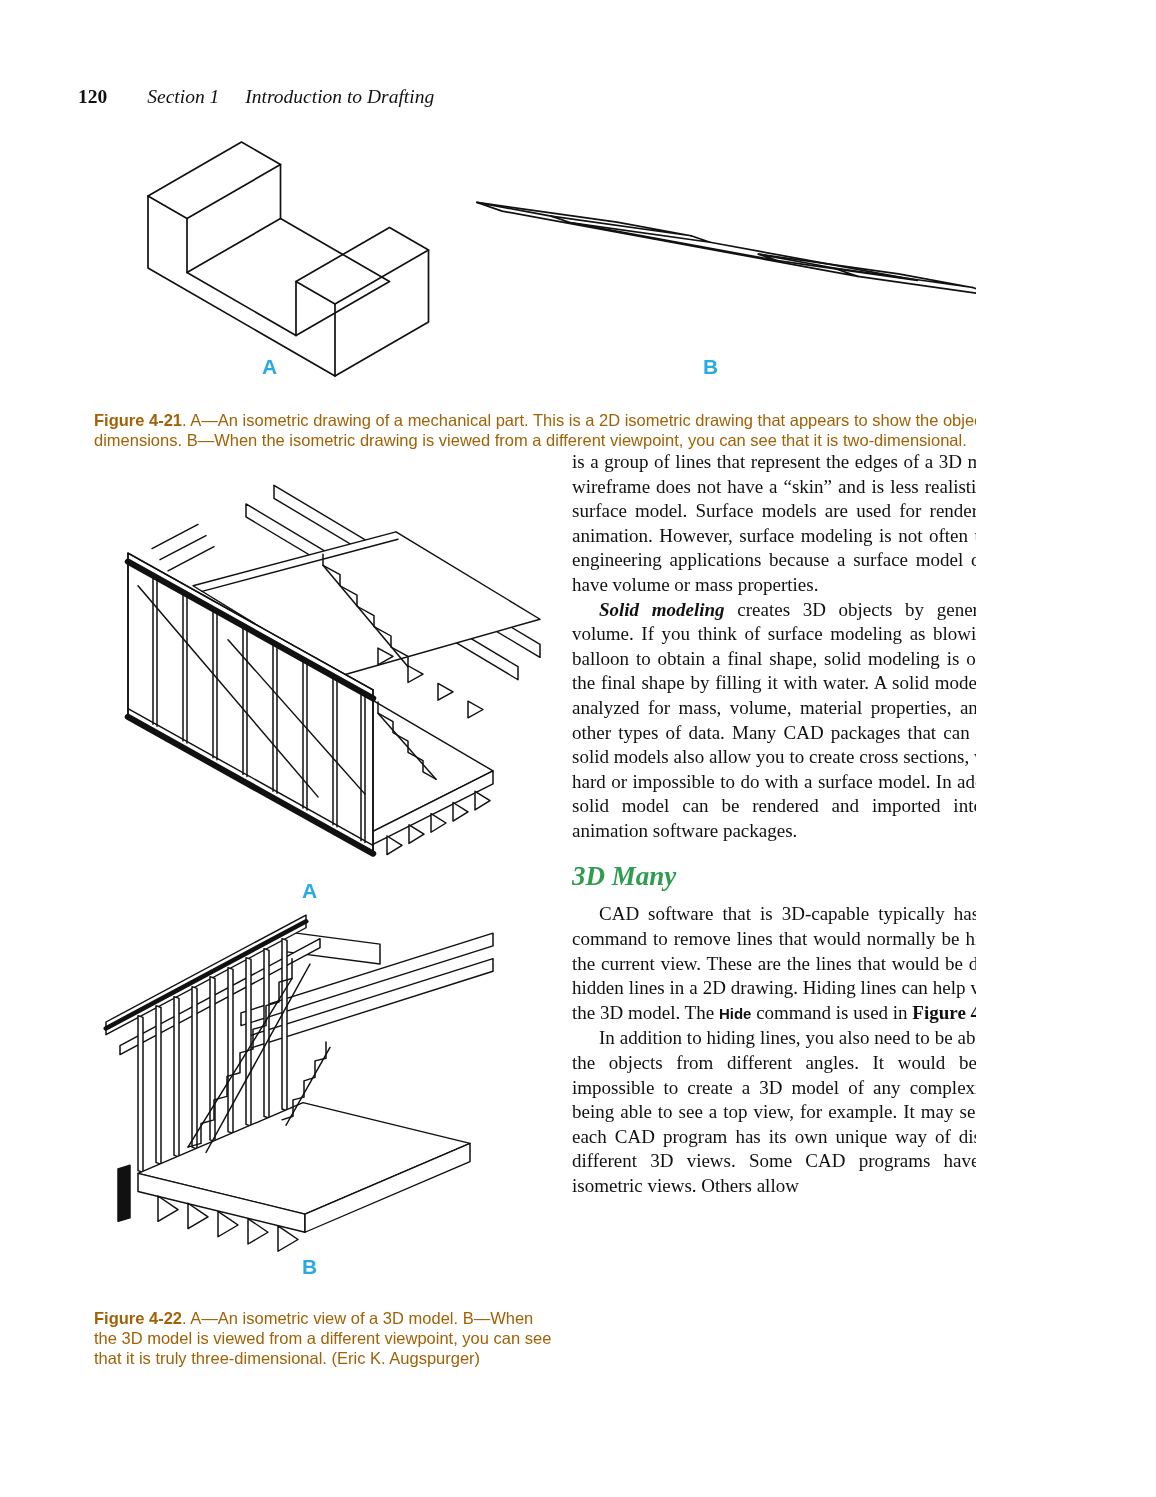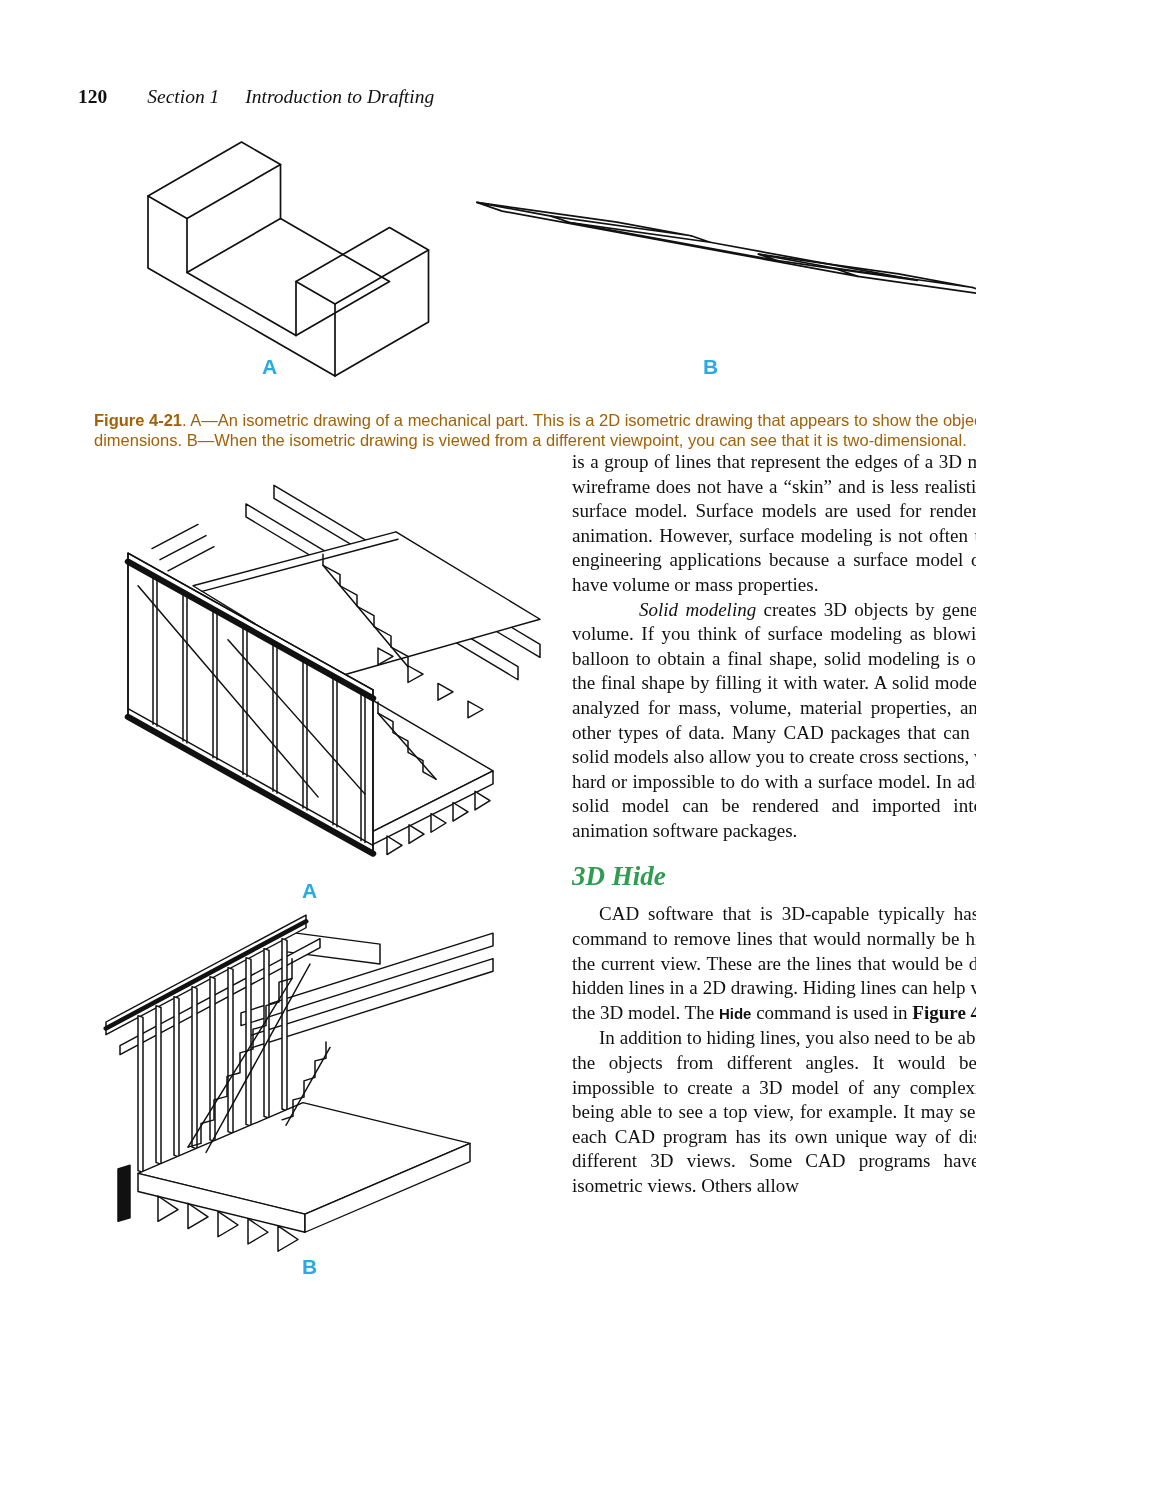--- a/index.html
+++ b/index.html
@@ -44,21 +44,21 @@
   .caption b{font-weight:bold;}
 
   
   .article{
     position:absolute;top:450px;left:572px;width:466px;
     font-size:19px;line-height:24.6px;
     text-align:justify;
   }
   .article p{margin:0;}
   .article p.indent{text-indent:27px;}
-  .term{font-weight:normal;font-style:italic;margin-left:40px;}
+  .term{font-weight:bold;font-style:italic;}
   .kw{font-family:"Liberation Sans", sans-serif;font-weight:bold;font-size:15px;}
   .figref{font-weight:bold;}
   h2.greenhead{
     margin:17px 0 11px 0;
     font-family:"Liberation Serif", serif;
     font-style:italic;font-weight:bold;
     font-size:27px;line-height:30px;
     color:var(--heading);
     text-align:left;
   }
@@ -165,22 +165,23 @@
         <path d="M214,80 L110,266"></path>
         <path d="M232,64 L128,272"></path>
 
         <path d="M248,150 L248,168 L237,171 L237,189 L226,193 L226,211 L215,214 L215,232 L204,236"></path>
         <path d="M252,156 L208,242"></path>
       </g>
     </svg>
     <span class="fig-label" style="left:224px;top:350px;">B</span>
   </div>
 
+  <p class="caption" style="top:1292px;left:78px;width:466px;"><b>Figure 4-22</b><span>. A—An isometric view of a 3D model. B—When the 3D model is viewed from a different viewpoint, you can see that it is truly three-dimensional. (Eric K. Augspurger)</span></p>
 
   <div class="article">
     <p><span>is a group of lines that represent the edges of a 3D model. A wireframe does not have a “skin” and is less realistic than a surface model. Surface models are used for rendering and animation. However, surface modeling is not often used for engineering applications because a surface model does not have volume or mass properties.</span></p>
     <p class="indent"><span class="term">Solid modeling</span><span> creates 3D objects by generating a volume. If you think of surface modeling as blowing up a balloon to obtain a final shape, solid modeling is obtaining the final shape by filling it with water. A solid model can be analyzed for mass, volume, material properties, and many other types of data. Many CAD packages that can produce solid models also allow you to create cross sections, which is hard or impossible to do with a surface model. In addition, a solid model can be rendered and imported into many animation software packages.</span></p>
-    <h2 class="greenhead">3D Hide</h2>
+    <h2 class="greenhead">3D Many</h2>
     <p class="indent"><span>CAD software that is 3D-capable typically has a </span><span class="kw">Hide</span><span> command to remove lines that would normally be hidden in the current view. These are the lines that would be drawn as hidden lines in a 2D drawing. Hiding lines can help visualize the 3D model. The </span><span class="kw">Hide</span><span> command is used in </span><span class="figref">Figure 4-22</span><span>.</span></p>
     <p class="indent"><span>In addition to hiding lines, you also need to be able to see the objects from different angles. It would be nearly impossible to create a 3D model of any complexity only being able to see a top view, for example. It may seem as if each CAD program has its own unique way of displaying different 3D views. Some CAD programs have preset isometric views. Others allow</span></p>
   </div>
 
 </div>
 
 </body></html>

